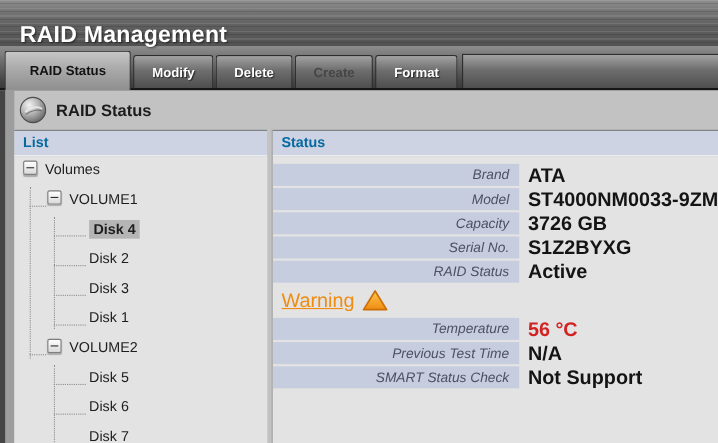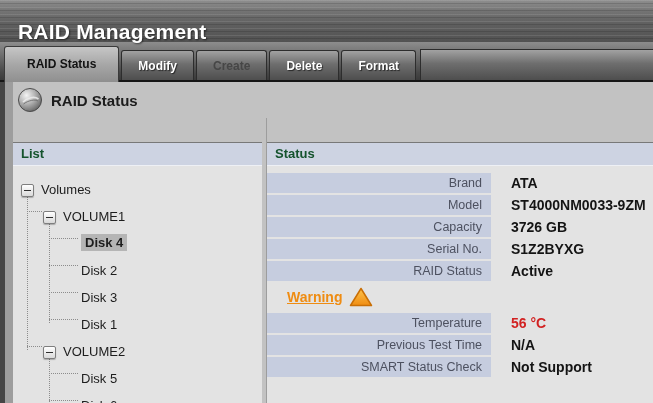--- a/index.html
+++ b/index.html
@@ -67,27 +67,26 @@
   }
   
   .panels{position:absolute;left:13px;right:0;top:118px;bottom:0;display:flex;}
   .panel{display:flex;flex-direction:column;}
   .panel-list{width:249px;}
   .panel-gap{width:5px;background:#c2c2c2;border-right:1px solid #9d9d9d;box-sizing:border-box;}
   .panel-status{flex:1;}
   .panel-header{
     height:22px;line-height:22px;flex:0 0 22px;
     background:#cdd3e2;border-top:1px solid #787878;border-bottom:1px solid #eef0f5;
-    font-size:13px;font-weight:bold;color:#14532d;
+    font-size:13px;font-weight:bold;color:#0369a1;
     padding-left:8px;
-    margin-top:24px;
   }
   .panel-body{flex:1;background:#e3e3e3;position:relative;overflow:hidden;}
   
-  .trow{position:relative;height:27px;display:flex;align-items:flex-end;font-size:13px;color:#1d1d1d;cursor:pointer;}
+  .trow{position:relative;height:27px;display:flex;align-items:flex-start;font-size:13px;color:#1d1d1d;cursor:pointer;}
   .tree{padding-top:4px;}
   .mbox{
     width:13px;height:13px;box-sizing:border-box;flex:0 0 13px;
     background:linear-gradient(180deg,#ffffff,#d9d9d9);
     border:1px solid #7e7e7e;border-radius:2px;position:relative;z-index:2;
     box-shadow:0 1px 1px rgba(0,0,0,0.25);cursor:pointer;
   }
   .mbox::after{
     content:"";position:absolute;left:2px;right:2px;top:5px;height:1px;background:#2e2e2e;
   }
@@ -112,44 +111,44 @@
   .guide-b{left:36px;top:55px;height:102px;}
   .guide-c{left:36px;top:190px;height:74px;}
   
   .srows{padding-top:7px;}
   .srow{display:flex;align-items:center;height:20px;margin-bottom:2px;}
   .srow.tall{height:28px;}
   .slabel{
     width:224px;flex:0 0 224px;height:100%;box-sizing:border-box;
     background:#c6cddf;color:#4d5160;font-size:12.5px;
     text-align:right;padding-right:9px;
-    display:flex;align-items:center;justify-content:flex-end;
+    display:flex;align-items:center;justify-content:flex-end;font-style:italic;
   }
   .svalue{
-    margin-left:20px;font-size:14px;font-weight:bold;color:#141414;
+    margin-left:8px;font-size:18px;font-weight:bold;color:#141414;
     display:flex;align-items:center;white-space:nowrap;
   }
   .svalue.temp{color:#d22222;}
   .warnlink{
-    color:#ef8c12;font-weight:bold;text-decoration:underline;cursor:pointer;
+    color:#ef8c12;font-weight:normal;text-decoration:underline;cursor:pointer;
   }
   .warn-tri{margin-left:7px;display:block;cursor:pointer;}
 </style>
 </head>
 <body>
 
 <div class="metal-header">
   <div class="title">RAID Management</div>
 </div>
 
 <div class="tabbar">
   <div class="tab active">RAID Status</div>
   <div class="tab">Modify</div>
+  <div class="tab">Delete</div>
   <div class="tab disabled">Create</div>
-  <div class="tab">Delete</div>
   <div class="tab">Format</div>
   <div class="tab-filler"></div>
 </div>
 
 <div class="edge-dark"></div>
 <div class="edge-gray"></div>
 
 <div class="section-header">
   <svg class="sphere" viewBox="0 0 26 26" width="26" height="26">
     <defs>

